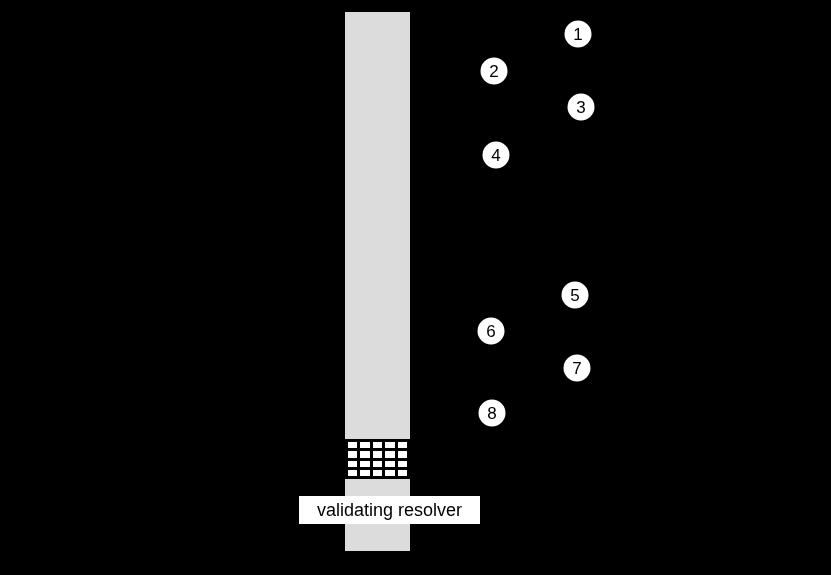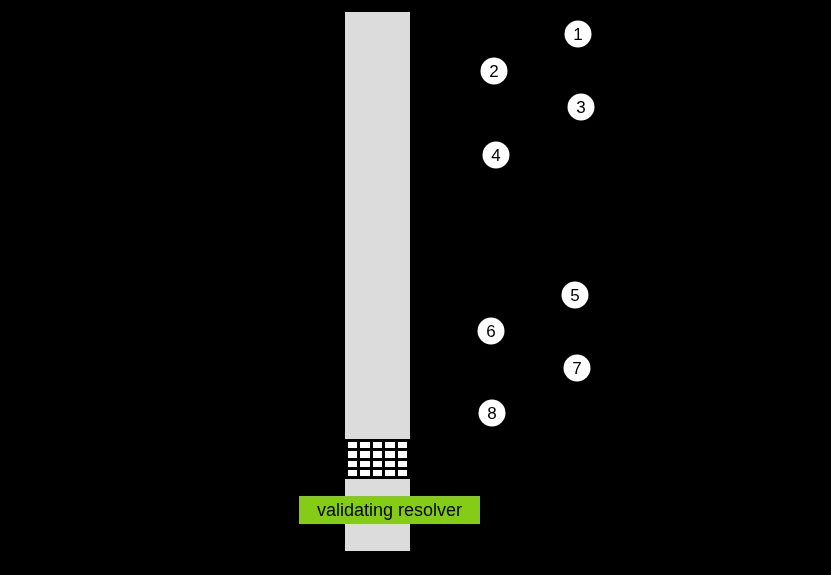--- a/index.html
+++ b/index.html
@@ -55,21 +55,21 @@
     font-size: 17px;
     line-height: 1;
     transform: translate(-50%, -50%);
   }
   .resolver-label {
     position: absolute;
     left: 299px;
     top: 496px;
     width: 181px;
     height: 28px;
-    background: #84cc16;
+    background: #ffffff;
     color: #000000;
     display: flex;
     align-items: center;
     justify-content: center;
     font-size: 18px;
     white-space: nowrap;
   }
 </style>
 </head>
 <body>

